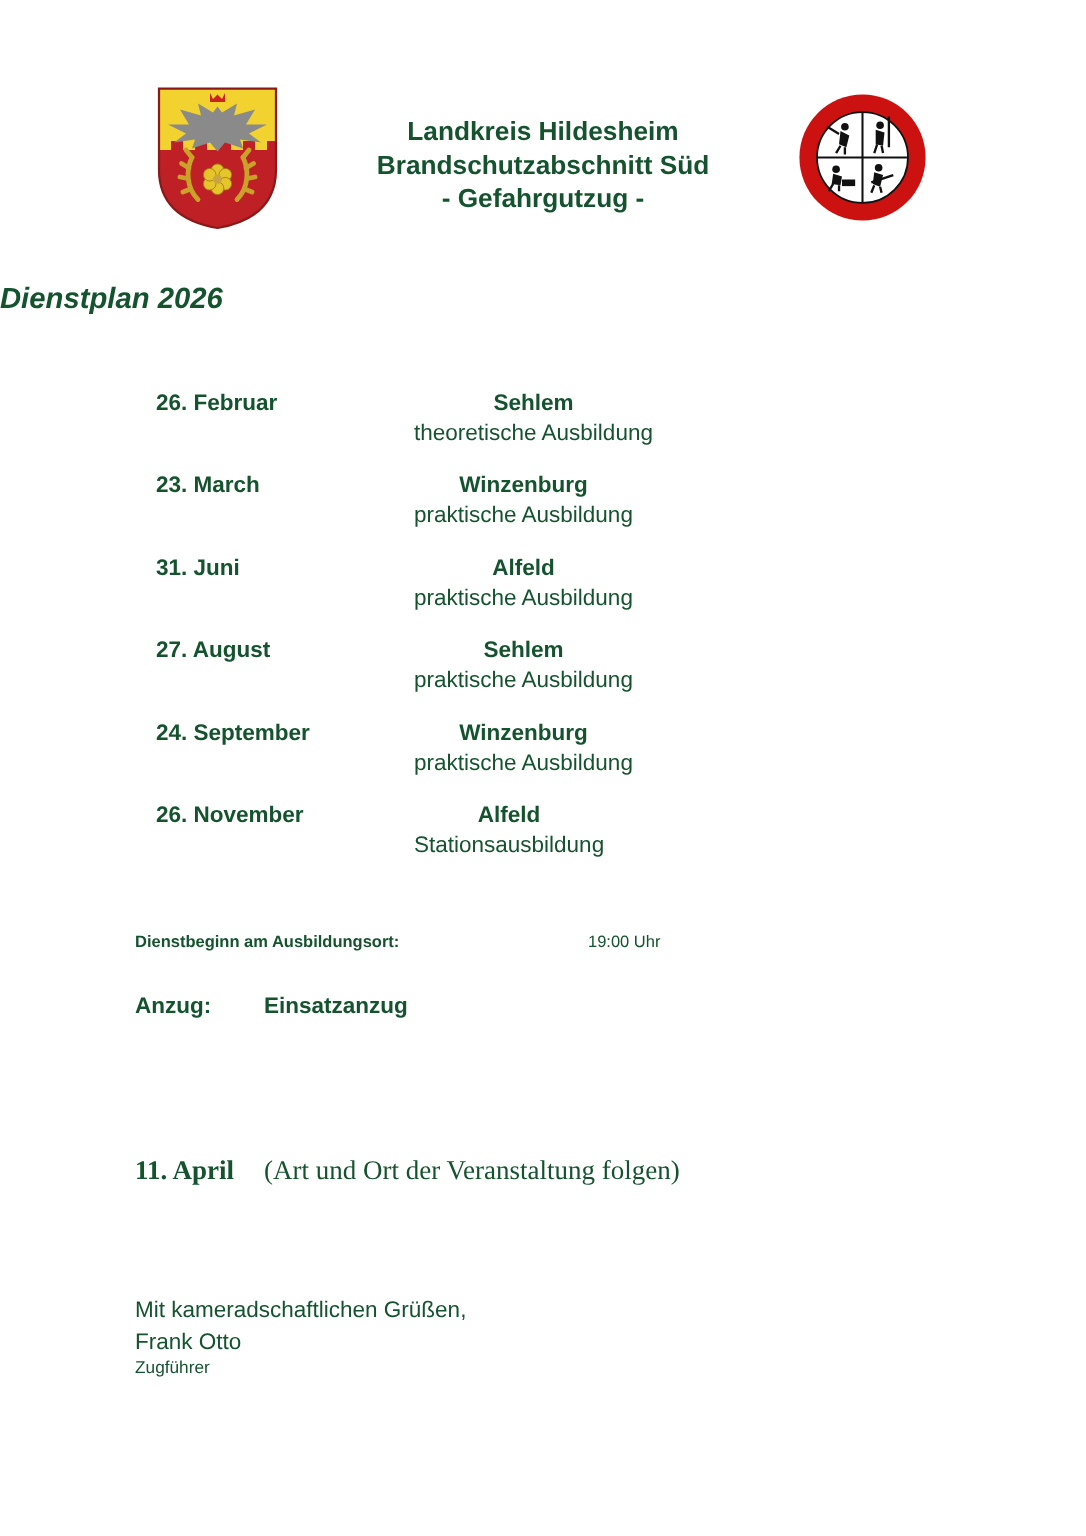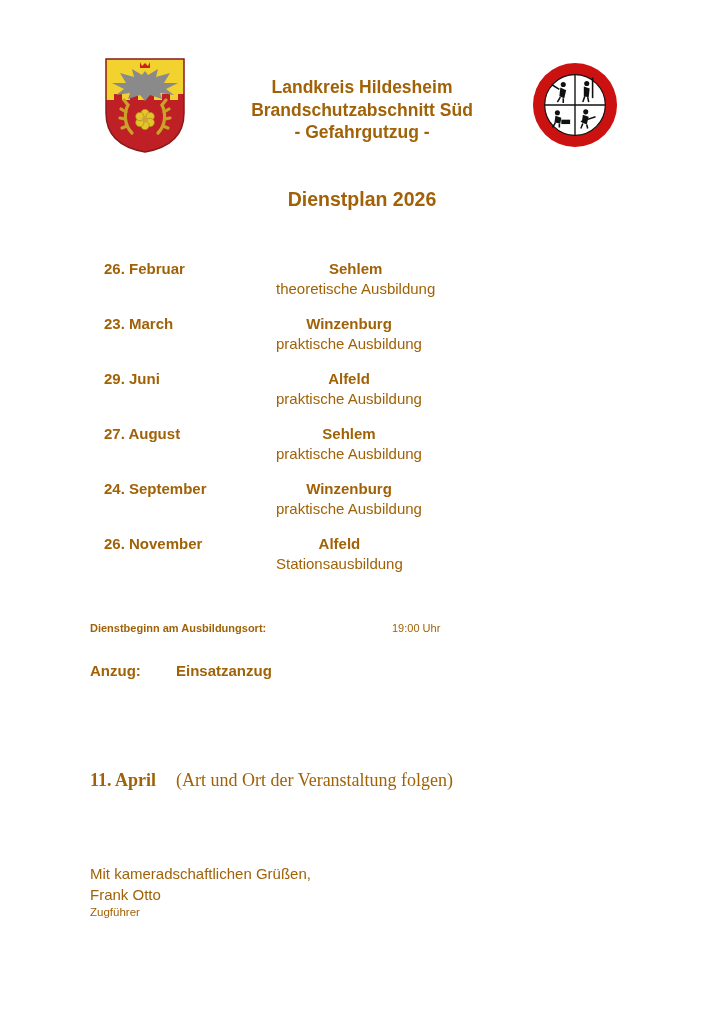--- a/index.html
+++ b/index.html
@@ -2,35 +2,35 @@
 <html><head>
 <meta charset="utf-8">
 <style>
   * { margin:0; padding:0; box-sizing:border-box; }
   html,body { background:#ffffff; }
   .page {
     position:relative;
     width:724px; height:1024px;
     background:#ffffff;
     font-family:"Liberation Sans", sans-serif;
-    color:#a16207;
+    color:#14532d;
     overflow:hidden;
   }
   
   .coat-of-arms { position:absolute; left:100px; top:55px; width:90px; height:100px; }
   .fw-emblem    { position:absolute; left:531px; top:61px; width:88px;  height:88px; }
   .header-text {
     position:absolute; left:50%; top:76px; transform:translateX(-50%);
     text-align:center; font-weight:700; font-size:17.5px; line-height:22.5px;
     white-space:nowrap;
   }
   
   .doc-title {
     position:absolute; left:0; right:0; top:188px;
-    text-align:center; font-weight:700; font-size:19.5px;
+    text-align:left; font-weight:700; font-style:italic; font-size:19.5px;
   }
   
   .schedule { position:absolute; left:104px; top:259px; font-size:15px; line-height:20px; }
   .entry { display:flex; margin-bottom:15px; }
   .entry-date { width:172px; font-weight:700; }
   .entry-location { font-weight:700;text-align:center; }
   
   .info-dienstbeginn { position:absolute; left:90px; top:622px; font-size:11px; }
   .info-dienstbeginn .lbl { font-weight:700; }
   .info-dienstbeginn .val { position:absolute; left:302px; top:0; font-weight:400; white-space:nowrap; }
@@ -136,21 +136,21 @@
       </div>
     </div>
     <div class="entry">
       <div class="entry-date">23. March</div>
       <div class="entry-details">
         <div class="entry-location">Winzenburg</div>
         <div class="entry-activity">praktische Ausbildung</div>
       </div>
     </div>
     <div class="entry">
-      <div class="entry-date">29. Juni</div>
+      <div class="entry-date">31. Juni</div>
       <div class="entry-details">
         <div class="entry-location">Alfeld</div>
         <div class="entry-activity">praktische Ausbildung</div>
       </div>
     </div>
     <div class="entry">
       <div class="entry-date">27. August</div>
       <div class="entry-details">
         <div class="entry-location">Sehlem</div>
         <div class="entry-activity">praktische Ausbildung</div>

